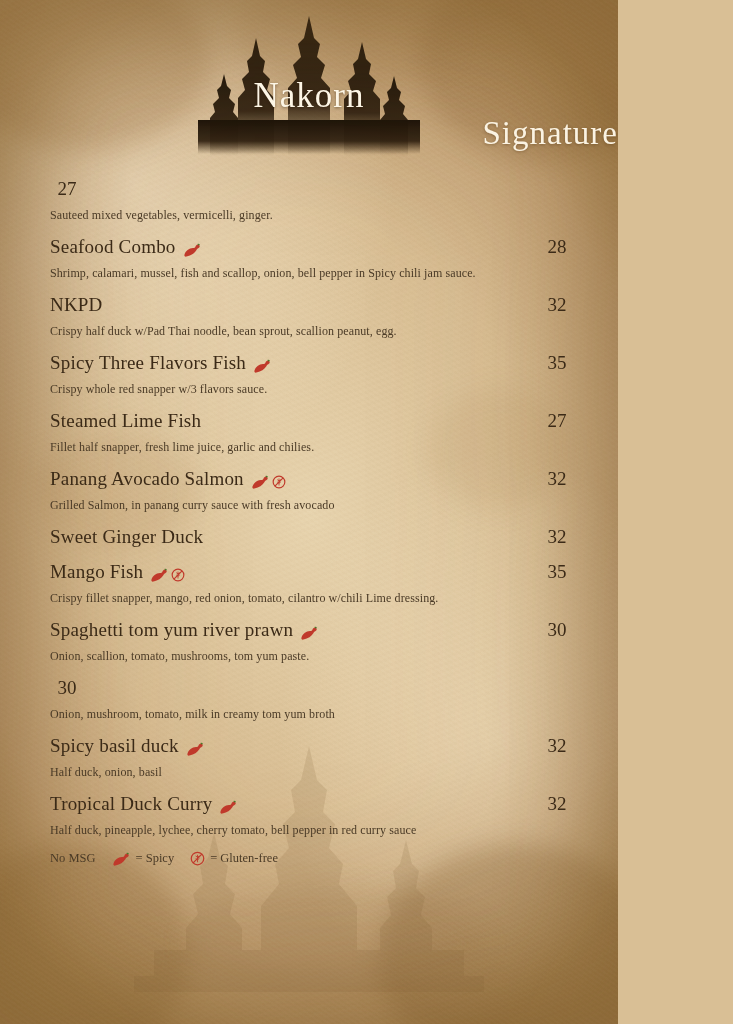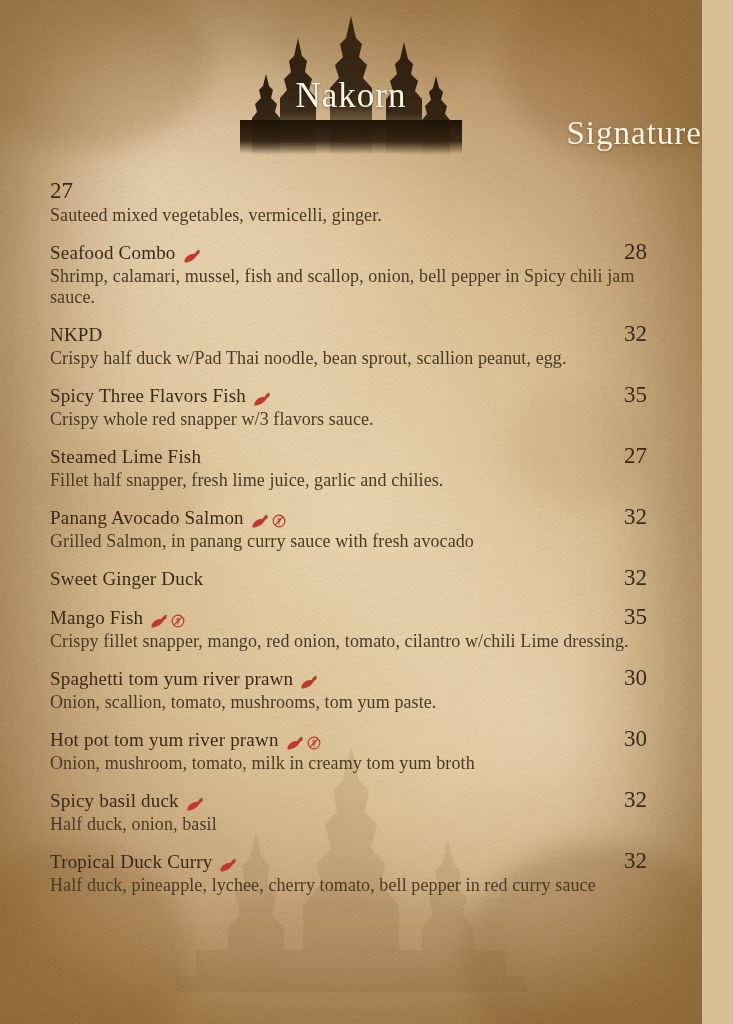--- a/index.html
+++ b/index.html
@@ -9,21 +9,21 @@
   body {
     width: 733px;
     height: 1024px;
     overflow: hidden;
     font-family: "Liberation Serif", serif;
     background: #d9bf95;
   }
 
   .page {
     position: relative;
-    width: 702px;
+    width: 618px;
     height: 1024px;
     overflow: hidden;
     background:
       radial-gradient(ellipse 60% 45% at 22% 18%, rgba(255,243,218,0.55) 0%, rgba(255,243,218,0) 70%),
       radial-gradient(ellipse 50% 40% at 80% 72%, rgba(255,240,210,0.45) 0%, rgba(255,240,210,0) 70%),
       radial-gradient(ellipse 70% 55% at 50% 50%, #e8d4ae 0%, #d8bd92 52%, #c3a175 80%, #a9854f 100%);
   }
   
   .stain {
     position: absolute;
@@ -131,33 +131,33 @@
     display: inline-flex;
     align-items: center;
     gap: 2px;
     margin-left: 7px;
     vertical-align: middle;
     position: relative;
     top: 1px;
   }
   .item-price {
     font-family: "Liberation Serif", serif;
-    font-size: 23px;
+    font-size: 19px;
     color: #3b2a17;
     min-width: 34px;
-    text-align: left;
+    text-align: center;
   }
   .item-desc {
     font-family: "Liberation Serif", serif;
-    font-size: 18px;
+    font-size: 12px;
     color: #4a3venture;
     color: #4a3venture;
     color: #4b3venture;
     color: #4a3a26;
-    margin-top: 1px;
+    margin-top: 8px;
     letter-spacing: .1px;
   }
 
   
   .legend {
     position: relative;
     z-index: 2;
     margin: 12px 50px 0 50px;
     display: flex;
     align-items: center;
@@ -323,31 +323,20 @@
                 <path d="M29 2c2-1 4 0 5 2l-3 1c-1-1-2-2-2-3z" fill="#4a7a2a"></path>
               </svg>
         </span></div>
         <div class="item-price">30</div>
       </div>
       <div class="item-desc">Onion, scallion, tomato, mushrooms, tom yum paste.</div>
     </div>
 
     <div class="item">
       <div class="item-row">
-        <div class="item-name"><span>Hot pot tom yum river prawn</span><span class="icons">
-          <svg class="chili" width="19" height="14" viewBox="0 0 38 28">
-                <path d="M30 3c-3 0-4 2-5 4-1 2-2 3-5 3-8 0-15 6-17 13-1 3 1 5 4 4 9-2 16-6 20-13 1-2 2-3 4-4 2-1 3-3 2-5-1-1-2-2-3-2z" fill="#c0392b"></path>
-                <path d="M29 2c2-1 4 0 5 2l-3 1c-1-1-2-2-2-3z" fill="#4a7a2a"></path>
-              </svg>
-          <svg class="gf" width="14" height="14" viewBox="0 0 24 24">
-                <circle cx="12" cy="12" r="10" fill="none" stroke="#c0392b" stroke-width="2"></circle>
-                <path d="M12 6v12M9 8l3 2 3-2M9 12l3 2 3-2" stroke="#c0392b" stroke-width="1.4" fill="none"></path>
-                <line x1="5" y1="19" x2="19" y2="5" stroke="#c0392b" stroke-width="2"></line>
-              </svg>
-        </span></div>
         <div class="item-price">30</div>
       </div>
       <div class="item-desc">Onion, mushroom, tomato, milk in creamy tom yum broth</div>
     </div>
 
     <div class="item">
       <div class="item-row">
         <div class="item-name"><span>Spicy basil duck</span><span class="icons">
           <svg class="chili" width="19" height="14" viewBox="0 0 38 28">
                 <path d="M30 3c-3 0-4 2-5 4-1 2-2 3-5 3-8 0-15 6-17 13-1 3 1 5 4 4 9-2 16-6 20-13 1-2 2-3 4-4 2-1 3-3 2-5-1-1-2-2-3-2z" fill="#c0392b"></path>
@@ -367,15 +356,31 @@
                 <path d="M29 2c2-1 4 0 5 2l-3 1c-1-1-2-2-2-3z" fill="#4a7a2a"></path>
               </svg>
         </span></div>
         <div class="item-price">32</div>
       </div>
       <div class="item-desc">Half duck, pineapple, lychee, cherry tomato, bell pepper in red curry sauce</div>
     </div>
 
   </div>
 
+  <div class="legend">
+    <span>No MSG</span>
+    <span class="sep"></span>
+    <svg class="chili" width="19" height="14" viewBox="0 0 38 28">
+        <path d="M30 3c-3 0-4 2-5 4-1 2-2 3-5 3-8 0-15 6-17 13-1 3 1 5 4 4 9-2 16-6 20-13 1-2 2-3 4-4 2-1 3-3 2-5-1-1-2-2-3-2z" fill="#c0392b"></path>
+        <path d="M29 2c2-1 4 0 5 2l-3 1c-1-1-2-2-2-3z" fill="#4a7a2a"></path>
+      </svg>
+    <span>= Spicy</span>
+    <span class="sep"></span>
+    <svg class="gf" width="15" height="15" viewBox="0 0 24 24">
+        <circle cx="12" cy="12" r="10" fill="none" stroke="#c0392b" stroke-width="2"></circle>
+        <path d="M12 6v12M9 8l3 2 3-2M9 12l3 2 3-2" stroke="#c0392b" stroke-width="1.4" fill="none"></path>
+        <line x1="5" y1="19" x2="19" y2="5" stroke="#c0392b" stroke-width="2"></line>
+      </svg>
+    <span>= Gluten-free</span>
+  </div>
 
   <div class="vignette"></div>
 </div>
 
 </body></html>

